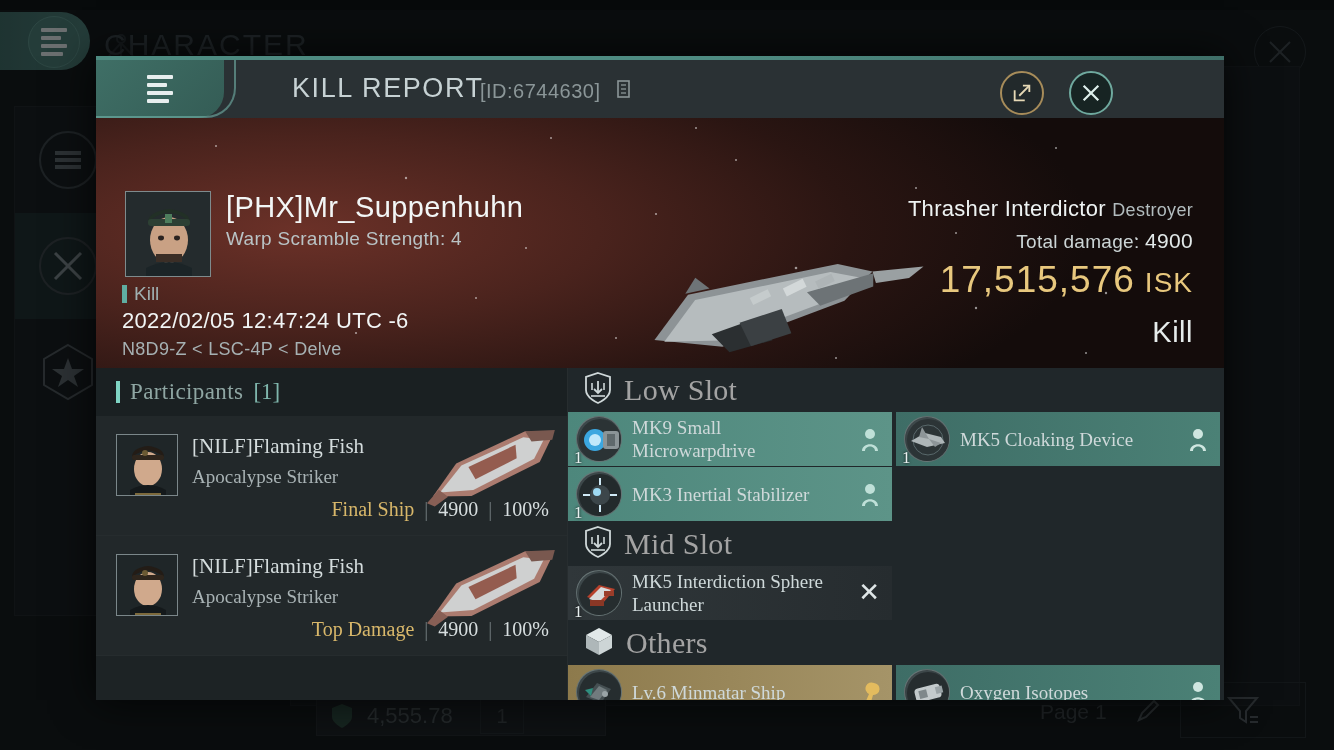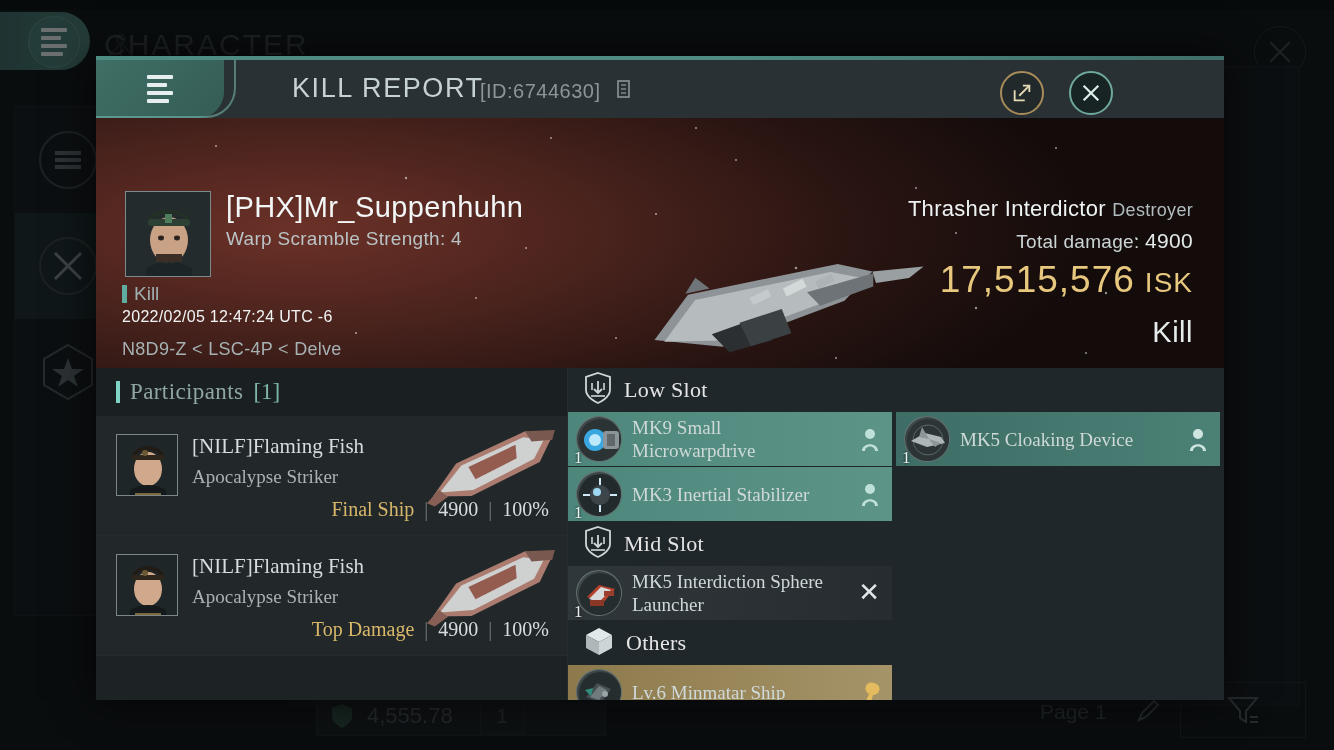--- a/index.html
+++ b/index.html
@@ -204,21 +204,21 @@
     font-size:19px; color:#b9c3c5; letter-spacing:.3px;
   }
   .hero-killrow {
     position:absolute; left:26px; top:165px;
     display:flex; align-items:center; gap:7px;
   }
   .kill-bar { width:5px; height:18px; background:#5fada1; }
   .kill-txt { font-size:19px; color:#9fb0b1; }
   .hero-date {
     position:absolute; left:26px; top:190px;
-    font-size:16px; color:#f1f5f5; letter-spacing:.3px;
+    font-size:22px; color:#f1f5f5; letter-spacing:.3px;
   }
   .hero-loc {
     position:absolute; left:26px; top:221px;
     font-size:18px; color:#a6b1b3; letter-spacing:.3px;
   }
   .hero-right { position:absolute; right:31px; top:78px; text-align:right; }
   .ship-line { font-size:22px; color:#eef3f3; letter-spacing:.3px; }
   .ship-class { font-size:18px; color:#b2bcbe;margin-top:40px; }
   .dmg-line { font-size:19px; color:#ccd5d6; margin-top:7px; letter-spacing:.3px; }
   .dmg-val { font-size:21px; color:#e2e9e9; }
@@ -268,21 +268,21 @@
   }
   .p-tag { color:#d8b76a; }
   .p-sep { color:#6f787a; }
   .p-num { color:#d7dedf; }
 
   
   .slot-head {
     height:44px; display:flex; align-items:center; gap:12px;
     padding-left:16px; background:#20272a;
   }
-  .slot-title { font-size:22px; color:#e5e5e5; letter-spacing:.3px; }
+  .slot-title { font-size:30px; color:#a3a3a3; letter-spacing:.3px; }
   .mod-grid { display:flex; flex-wrap:wrap; }
   .mod {
     position:relative; width:324px; height:54px; margin:0 4px 1px 0;
     display:flex; align-items:center;
   }
   .mod.teal { background: linear-gradient(to right,#4d877c,#5d9488); }
   .mod.teal2 { background: linear-gradient(to right,#3e6d66,#4b8176); }
   .mod.dark { background: linear-gradient(to right,#30373a,#262c2f); }
   .mod.gold { background: linear-gradient(to right,#8d7a4c,#a59468); }
   .mod.empty { background: transparent; }
@@ -727,17 +727,35 @@
             </svg>
           </div>
           <div class="mod-qty"></div>
           <div class="mod-label">Lv.6 Minmatar Ship</div>
           <div class="mod-right">
             <svg viewBox="0 0 20 24" width="20" height="24">
               <path d="M14 3 A6 6 0 1 0 9 14 L6 21 L11 22 L13 15 A6 6 0 0 0 14 3 Z" fill="#e3bb5e"></path>
             </svg>
           </div>
         </div>
+        <div class="mod teal2">
+          <div class="mod-icon">
+            <svg viewBox="0 0 46 46" width="46" height="46">
+              <circle cx="23" cy="23" r="21" fill="#262d2f"></circle>
+              <rect x="10" y="16" width="26" height="14" rx="4" fill="#c3cacc" transform="rotate(-14 23 23)"></rect>
+              <rect x="14" y="19" width="8" height="8" fill="#7f888b" transform="rotate(-14 23 23)"></rect>
+              <rect x="31" y="19" width="7" height="7" fill="#9aa3a6" transform="rotate(-14 23 23)"></rect>
+            </svg>
+          </div>
+          <div class="mod-qty"></div>
+          <div class="mod-label">Oxygen Isotopes</div>
+          <div class="mod-right">
+            <svg viewBox="0 0 20 24" width="20" height="24">
+              <circle cx="10" cy="7" r="5" fill="#cfe6e0"></circle>
+              <path d="M2 24 C2 15 18 15 18 24 L15 24 C15 18 5 18 5 24 Z" fill="#cfe6e0"></path>
+            </svg>
+          </div>
+        </div>
       </div>
 
     </div>
   </div>
 </div>
 
 </body></html>

